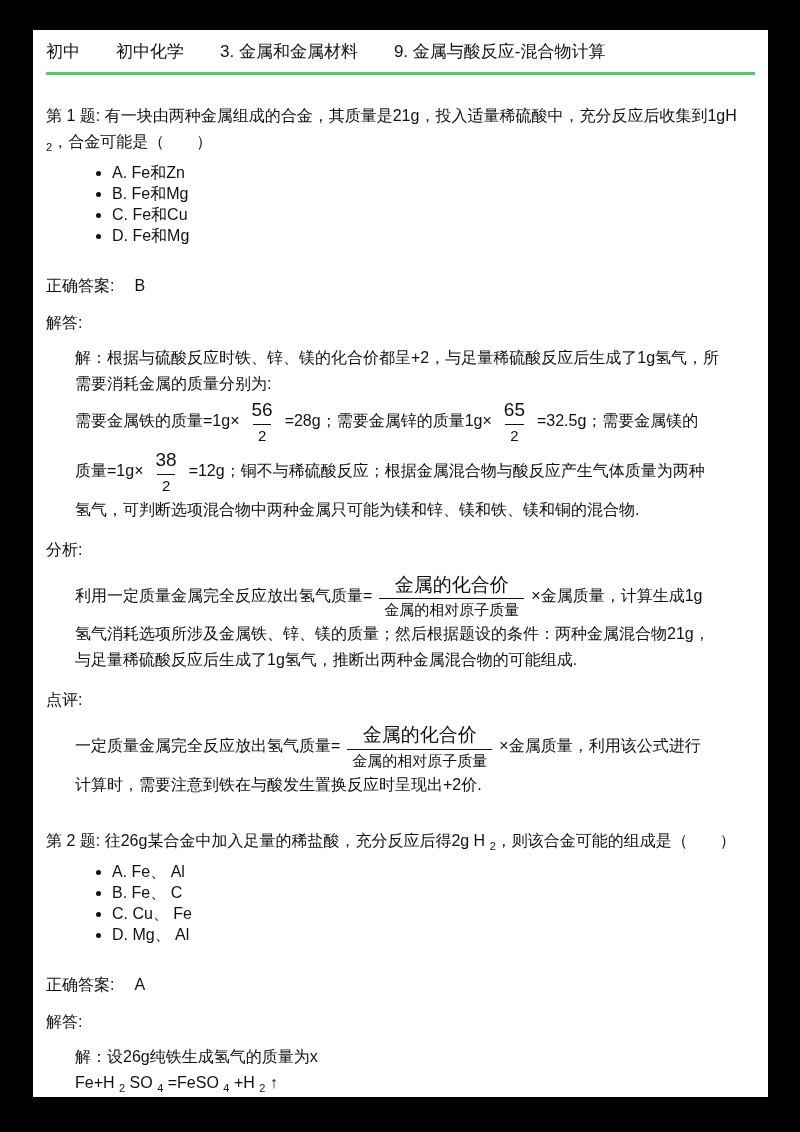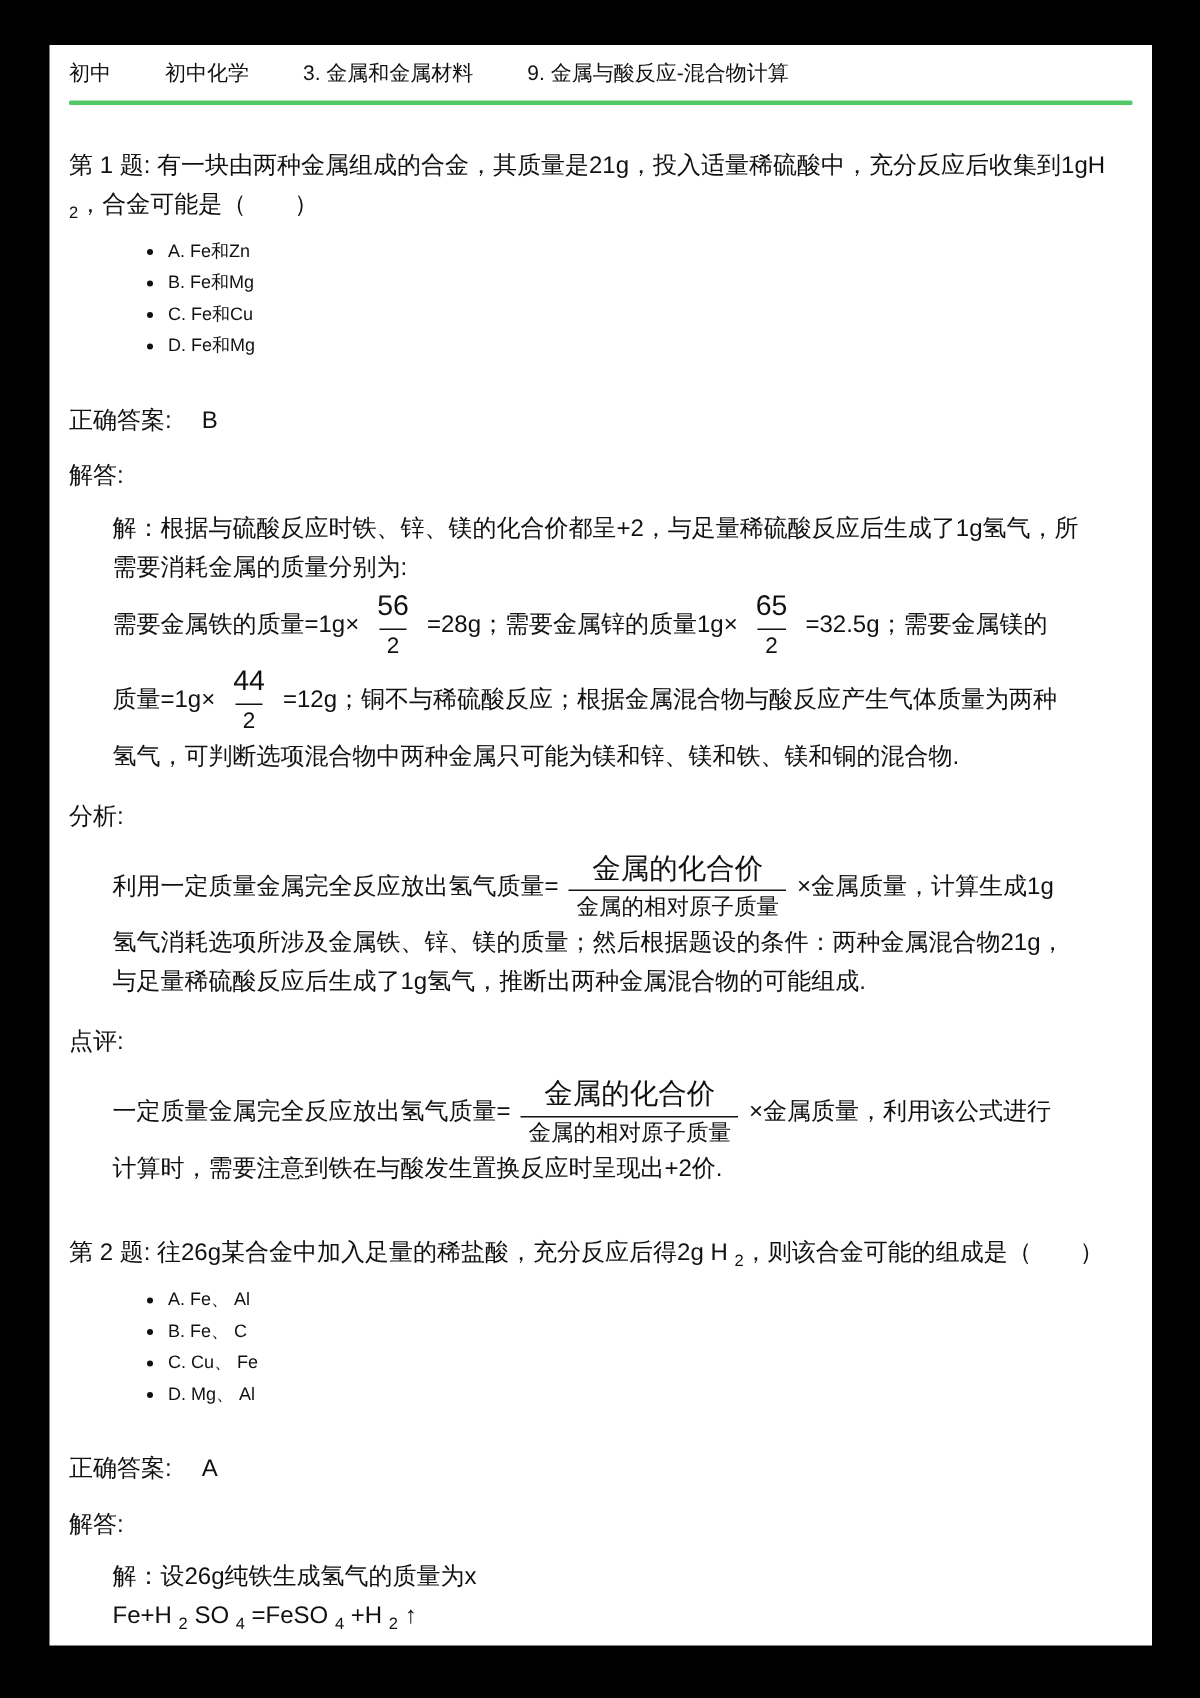--- a/index.html
+++ b/index.html
@@ -8,30 +8,30 @@
     font-family:"Liberation Sans","DejaVu Sans",sans-serif;
     background:#000;
     position:relative;
   }
   .frame { position:absolute; inset:0; width:800px; height:1132px; background:#000; }
   .page {
     position:absolute; left:33px; top:30px; width:735px; height:1067px;
     background:#fff; color:#111; font-size:16px; padding:8px 13px 0 13px;
     overflow:hidden;
   }
-  .breadcrumb { display:flex; gap:36px; font-size:14px; font-weight:500; padding-top:2px; white-space:nowrap; }
+  .breadcrumb { display:flex; gap:36px; font-size:17px; font-weight:500; padding-top:2px; white-space:nowrap; }
   .breadcrumb span { cursor:pointer; }
   .rule { height:3px; background:#52C868; margin-top:9px; border-radius:1px; }
 
   .q-block { margin-top:28px; }
   .line { line-height:26px; }
   .stem .line { line-height:26px; }
 
   ul.options { margin:7px 0 0 0; padding-left:66px; }
-  ul.options li { line-height:21px; font-size:12px; }
+  ul.options li { line-height:21px; font-size:16px; }
 
   .answer-row { margin-top:30px; line-height:20px; }
   .answer-row .ans { margin-left:20px; }
 
   .sec-label { margin-top:17px; line-height:20px; }
 
   .para { margin-left:29px; margin-top:12px; }
 
   sub { font-size:11px; line-height:0; }
 
@@ -77,21 +77,21 @@
           <div class="line">解：根据与硫酸反应时铁、锌、镁的化合价都呈+2，与足量稀硫酸反应后生成了1g氢气，所</div>
           <div class="line">需要消耗金属的质量分别为:</div>
           <div class="line">需要金属铁的质量=1g×<span class="frac">
               <span class="fnum">56</span>
               <span class="fden">2</span>
             </span>=28g；需要金属锌的质量1g×<span class="frac">
               <span class="fnum">65</span>
               <span class="fden">2</span>
             </span>=32.5g；需要金属镁的</div>
           <div class="line">质量=1g×<span class="frac">
-              <span class="fnum">44</span>
+              <span class="fnum">38</span>
               <span class="fden">2</span>
             </span>=12g；铜不与稀硫酸反应；根据金属混合物与酸反应产生气体质量为两种</div>
           <div class="line">氢气，可判断选项混合物中两种金属只可能为镁和锌、镁和铁、镁和铜的混合物.</div>
         </div>
 
       <div class="sec-label">分析:</div>
       <div class="para">
           <div class="line">利用一定质量金属完全反应放出氢气质量=<span class="frac">
               <span class="fnum">金属的化合价</span>
               <span class="fden">金属的相对原子质量</span>

